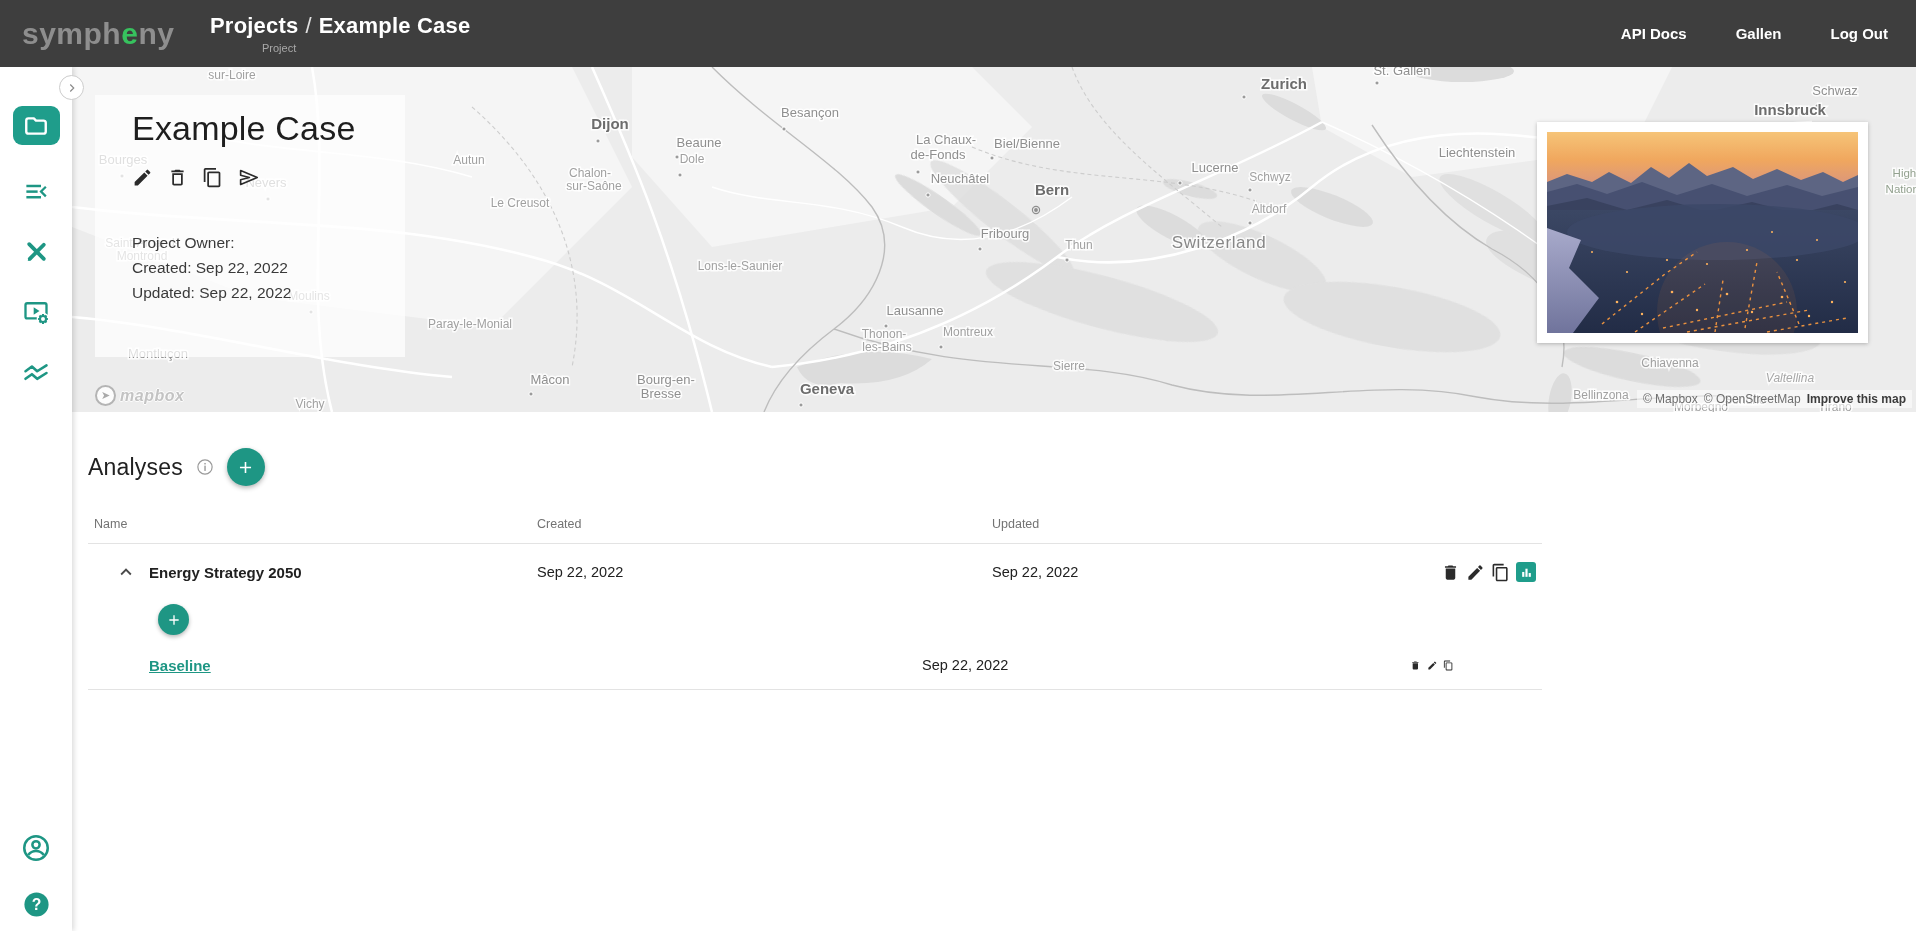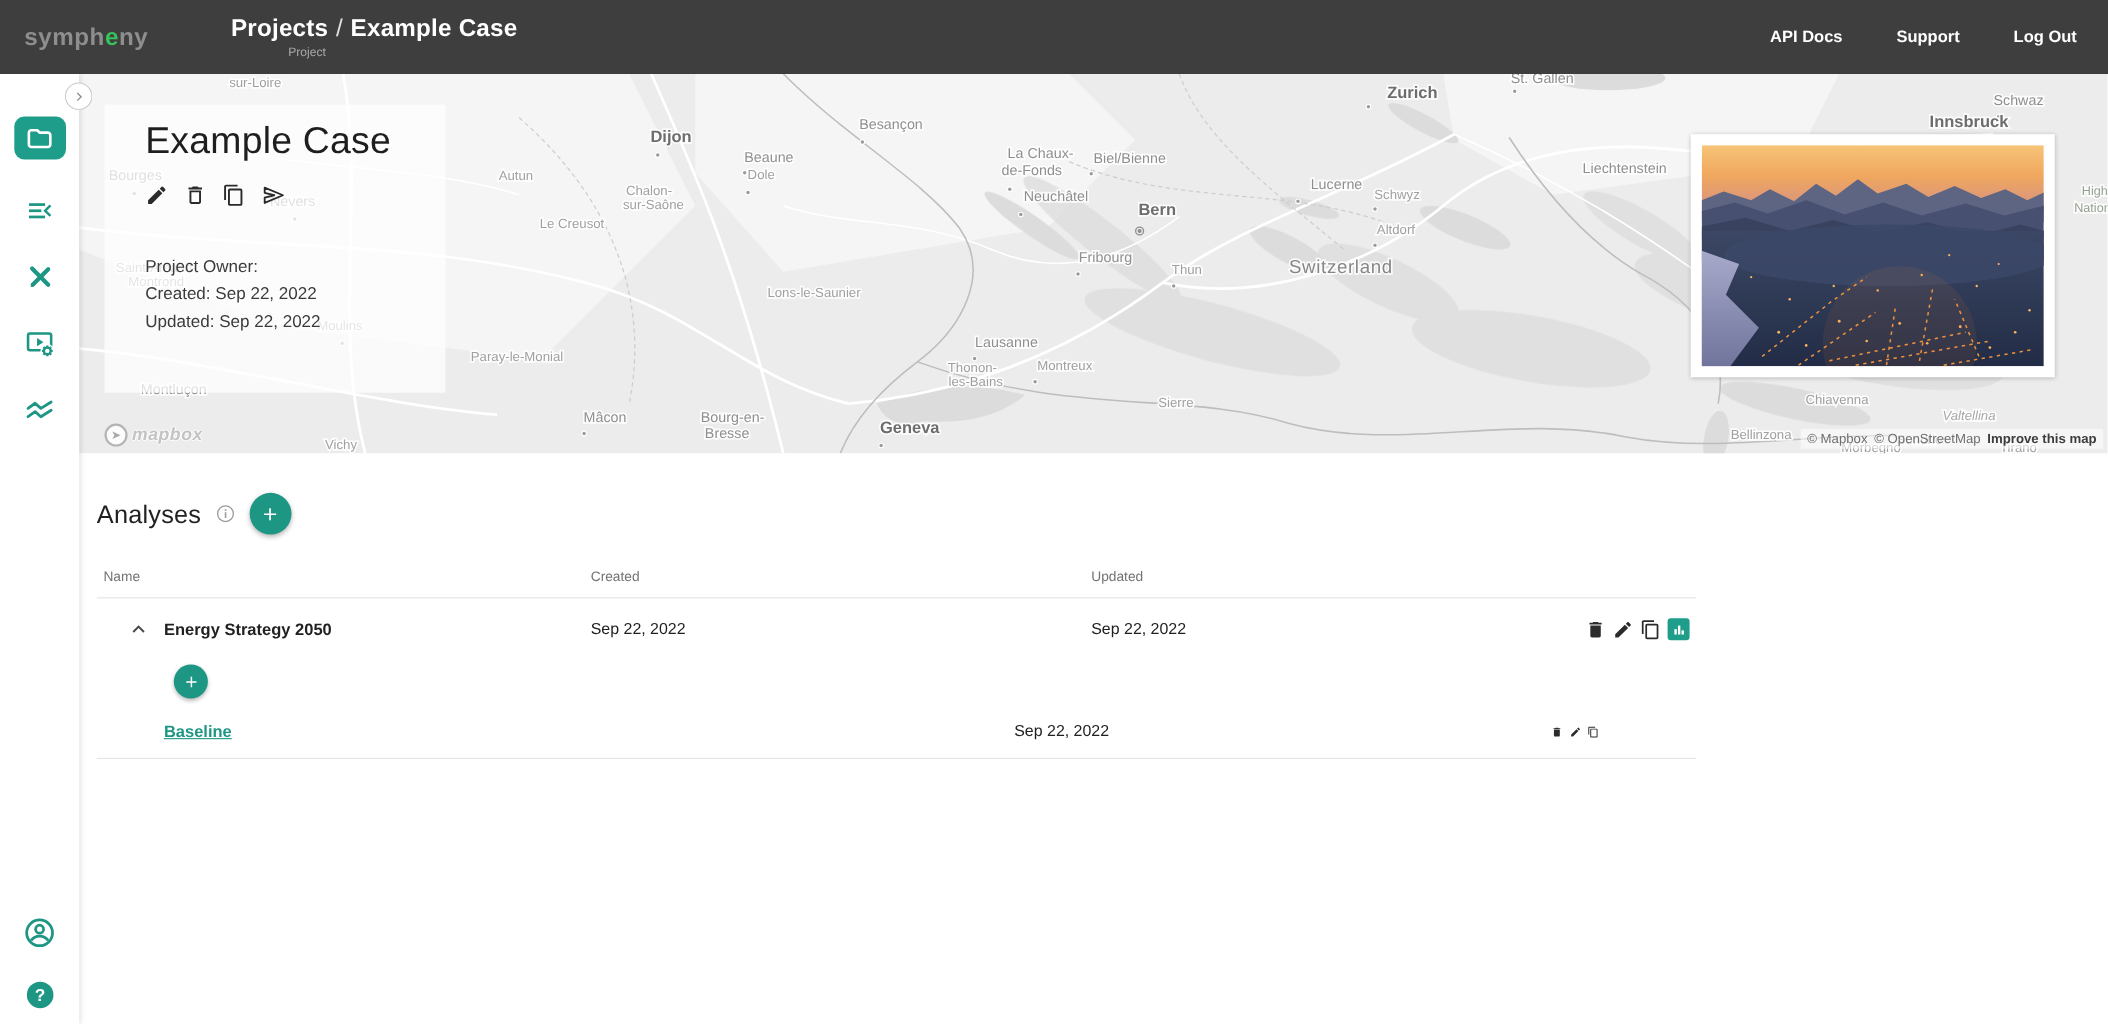--- a/index.html
+++ b/index.html
@@ -7,21 +7,21 @@
     font-family:"Liberation Sans","DejaVu Sans",sans-serif; }
 
   :root{
     --accent:#1E9684; --accent-tile:#1F9D8B; --header-bg:#3E3E3E;
     --logo-gray:#8E8E8E; --logo-green:#37C25E; --ink:#212121;
   }
 
   
   .app-header{ position:fixed; top:0; left:0; width:1916px; height:67px;
     background:var(--header-bg); z-index:50; display:flex; align-items:center; }
-  .logo{ font-size:22px; font-weight:700; letter-spacing:.5px; color:var(--logo-gray);
+  .logo{ font-size:30px; font-weight:700; letter-spacing:.5px; color:var(--logo-gray);
     margin-left:22px; width:170px; }
   .logo .accent-e{ color:var(--logo-green); }
   .breadcrumb-wrap{ margin-left:18px; display:flex; flex-direction:column; }
   .breadcrumb{ color:#fff; font-size:22px; font-weight:700; letter-spacing:.2px; }
   .breadcrumb .sep{ color:#e0e0e0; font-weight:400; padding:0 7px; }
   .breadcrumb-sub{ color:#a9a9a9; font-size:11px; margin-top:3px; margin-left:52px; }
   .header-nav{ margin-left:auto; margin-right:28px; display:flex; gap:49px; }
   .header-nav span{ color:#fff; font-size:15px; font-weight:700; cursor:pointer; }
 
   
@@ -111,21 +111,21 @@
 <header class="app-header">
   <div class="logo"><span>symph</span><span class="accent-e">e</span><span>ny</span></div>
   <div class="breadcrumb-wrap">
     <div class="breadcrumb">
       <span>Projects</span><span class="sep">/</span><span>Example Case</span>
     </div>
     <div class="breadcrumb-sub">Project</div>
   </div>
   <nav class="header-nav">
     <span>API Docs</span>
-    <span>Support</span>
+    <span>Gallen</span>
     <span>Log Out</span>
   </nav>
 </header>
 
 <aside class="sidebar">
   <div class="side-collapse">
     <svg width="14" height="14" viewBox="0 0 24 24">
         <path d="M9 6l6 6-6 6" fill="none" stroke="#8a8a8a" stroke-width="2"></path>
       </svg>
   </div>

